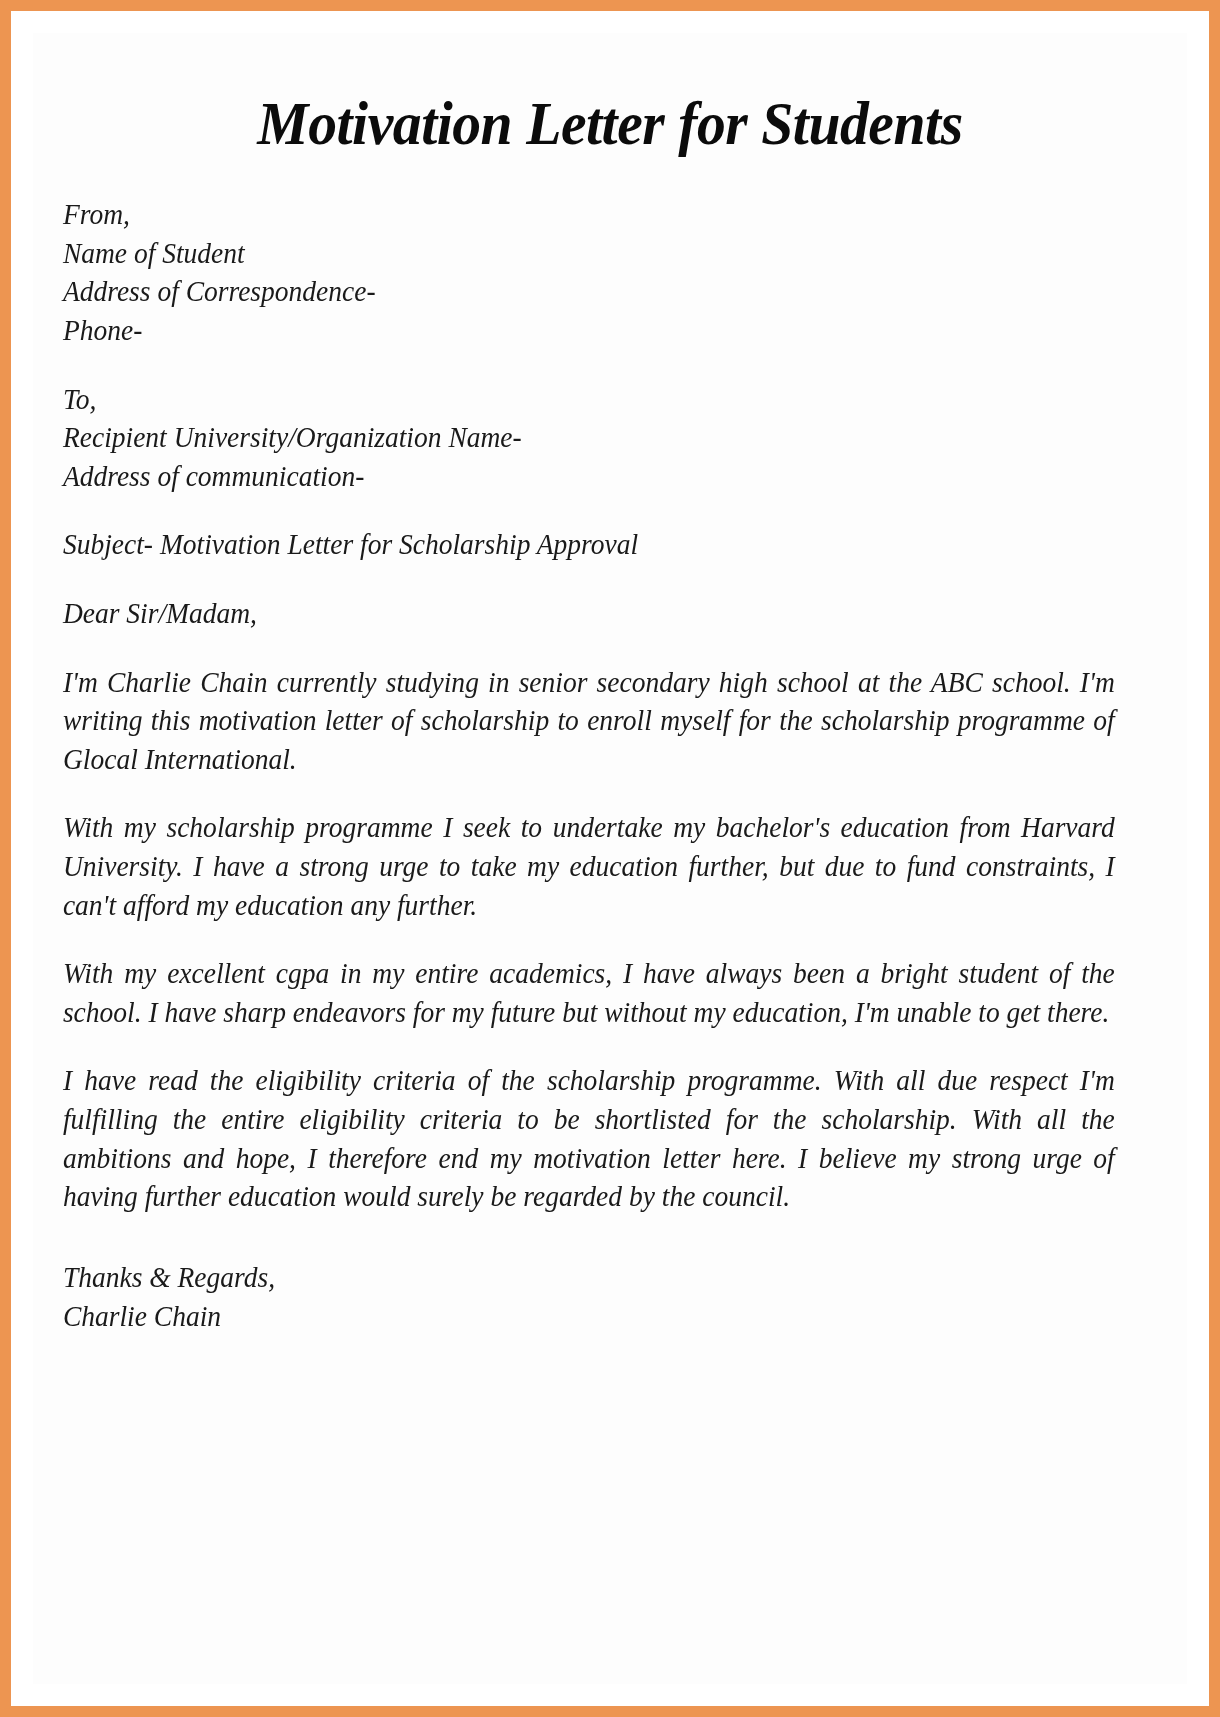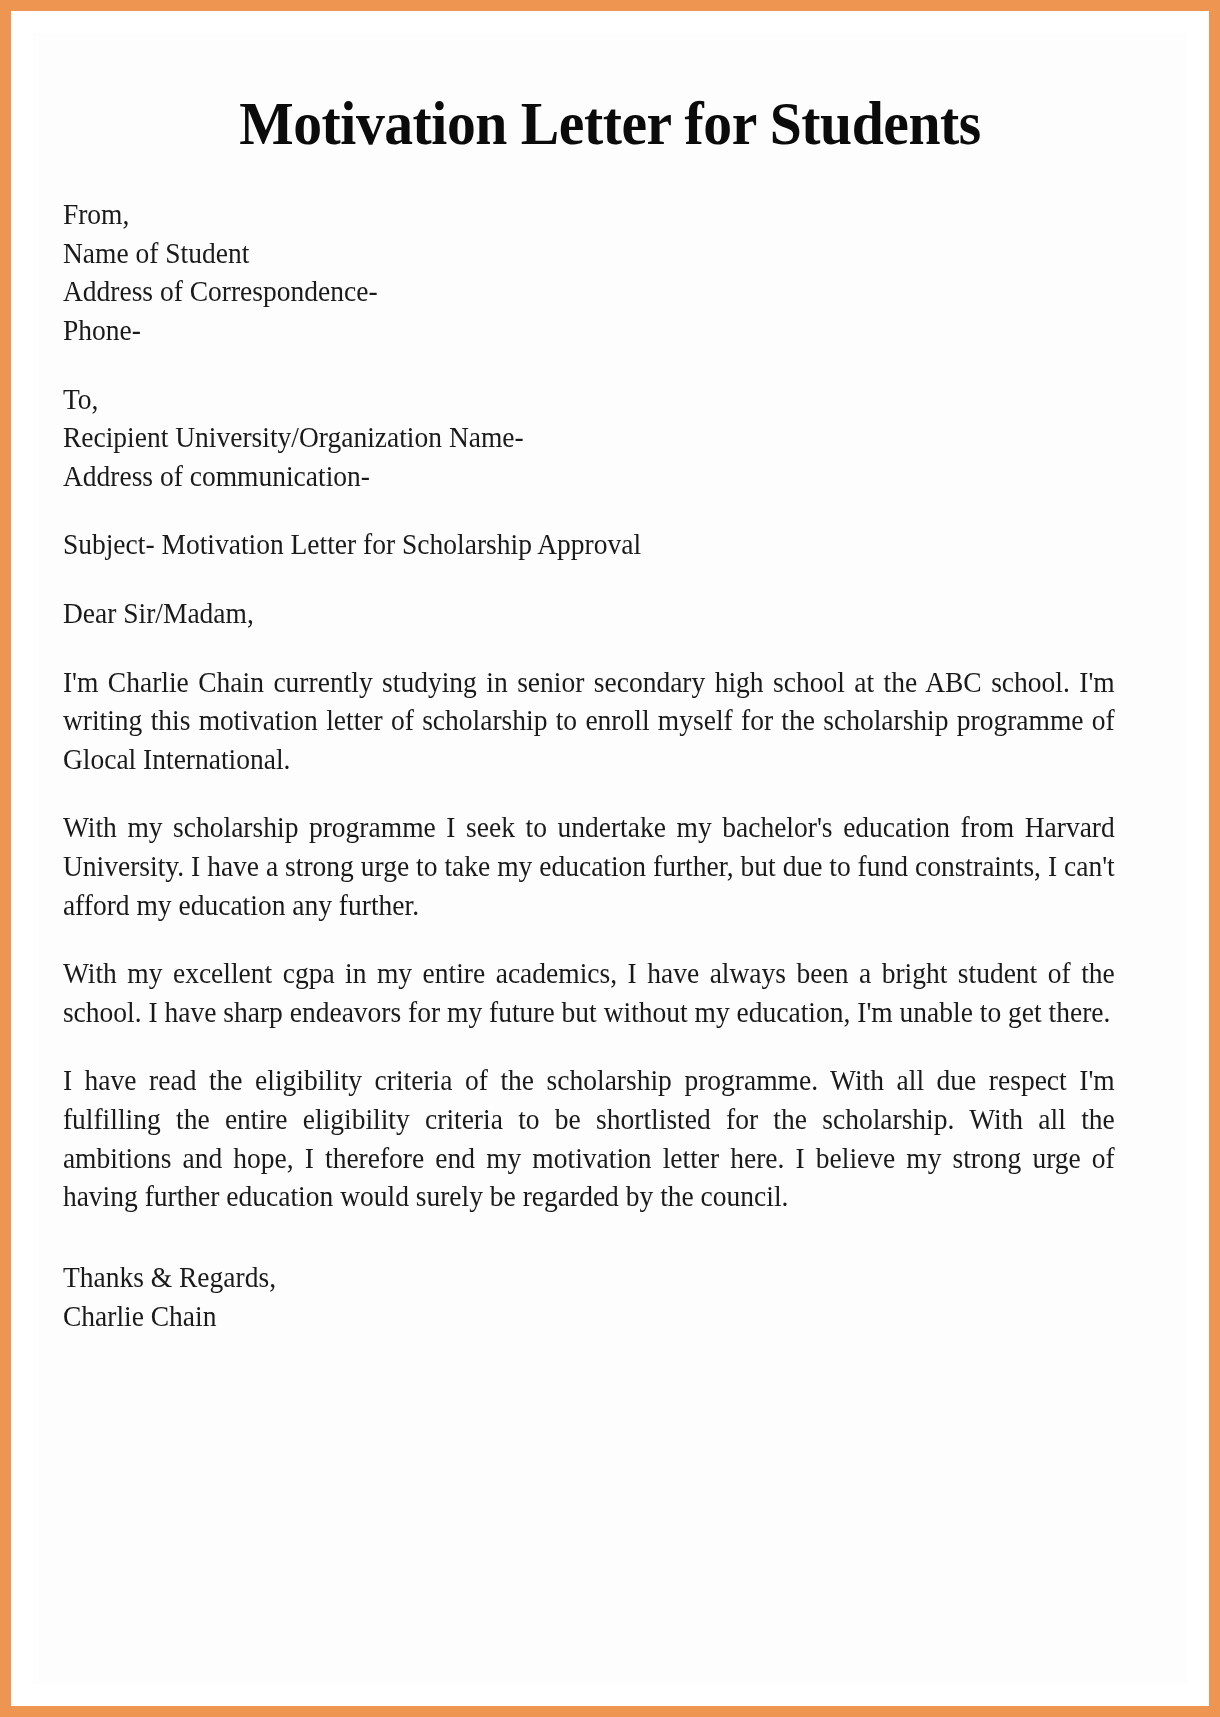--- a/index.html
+++ b/index.html
@@ -25,20 +25,21 @@
     border: 11px solid #ED9551;
     padding: 22px;
   }
 
   .page-inner {
     position: relative;
     width: 100%;
     height: 100%;
     box-sizing: border-box;
     background: #fdfdfd;
+    font-style: italic;
   }
 
   .doc-title {
     margin: 0;
     padding-top: 58px;
     text-align: center;
     font-size: 62px;
     line-height: 1.05;
     font-weight: bold;
     letter-spacing: -0.5px;

